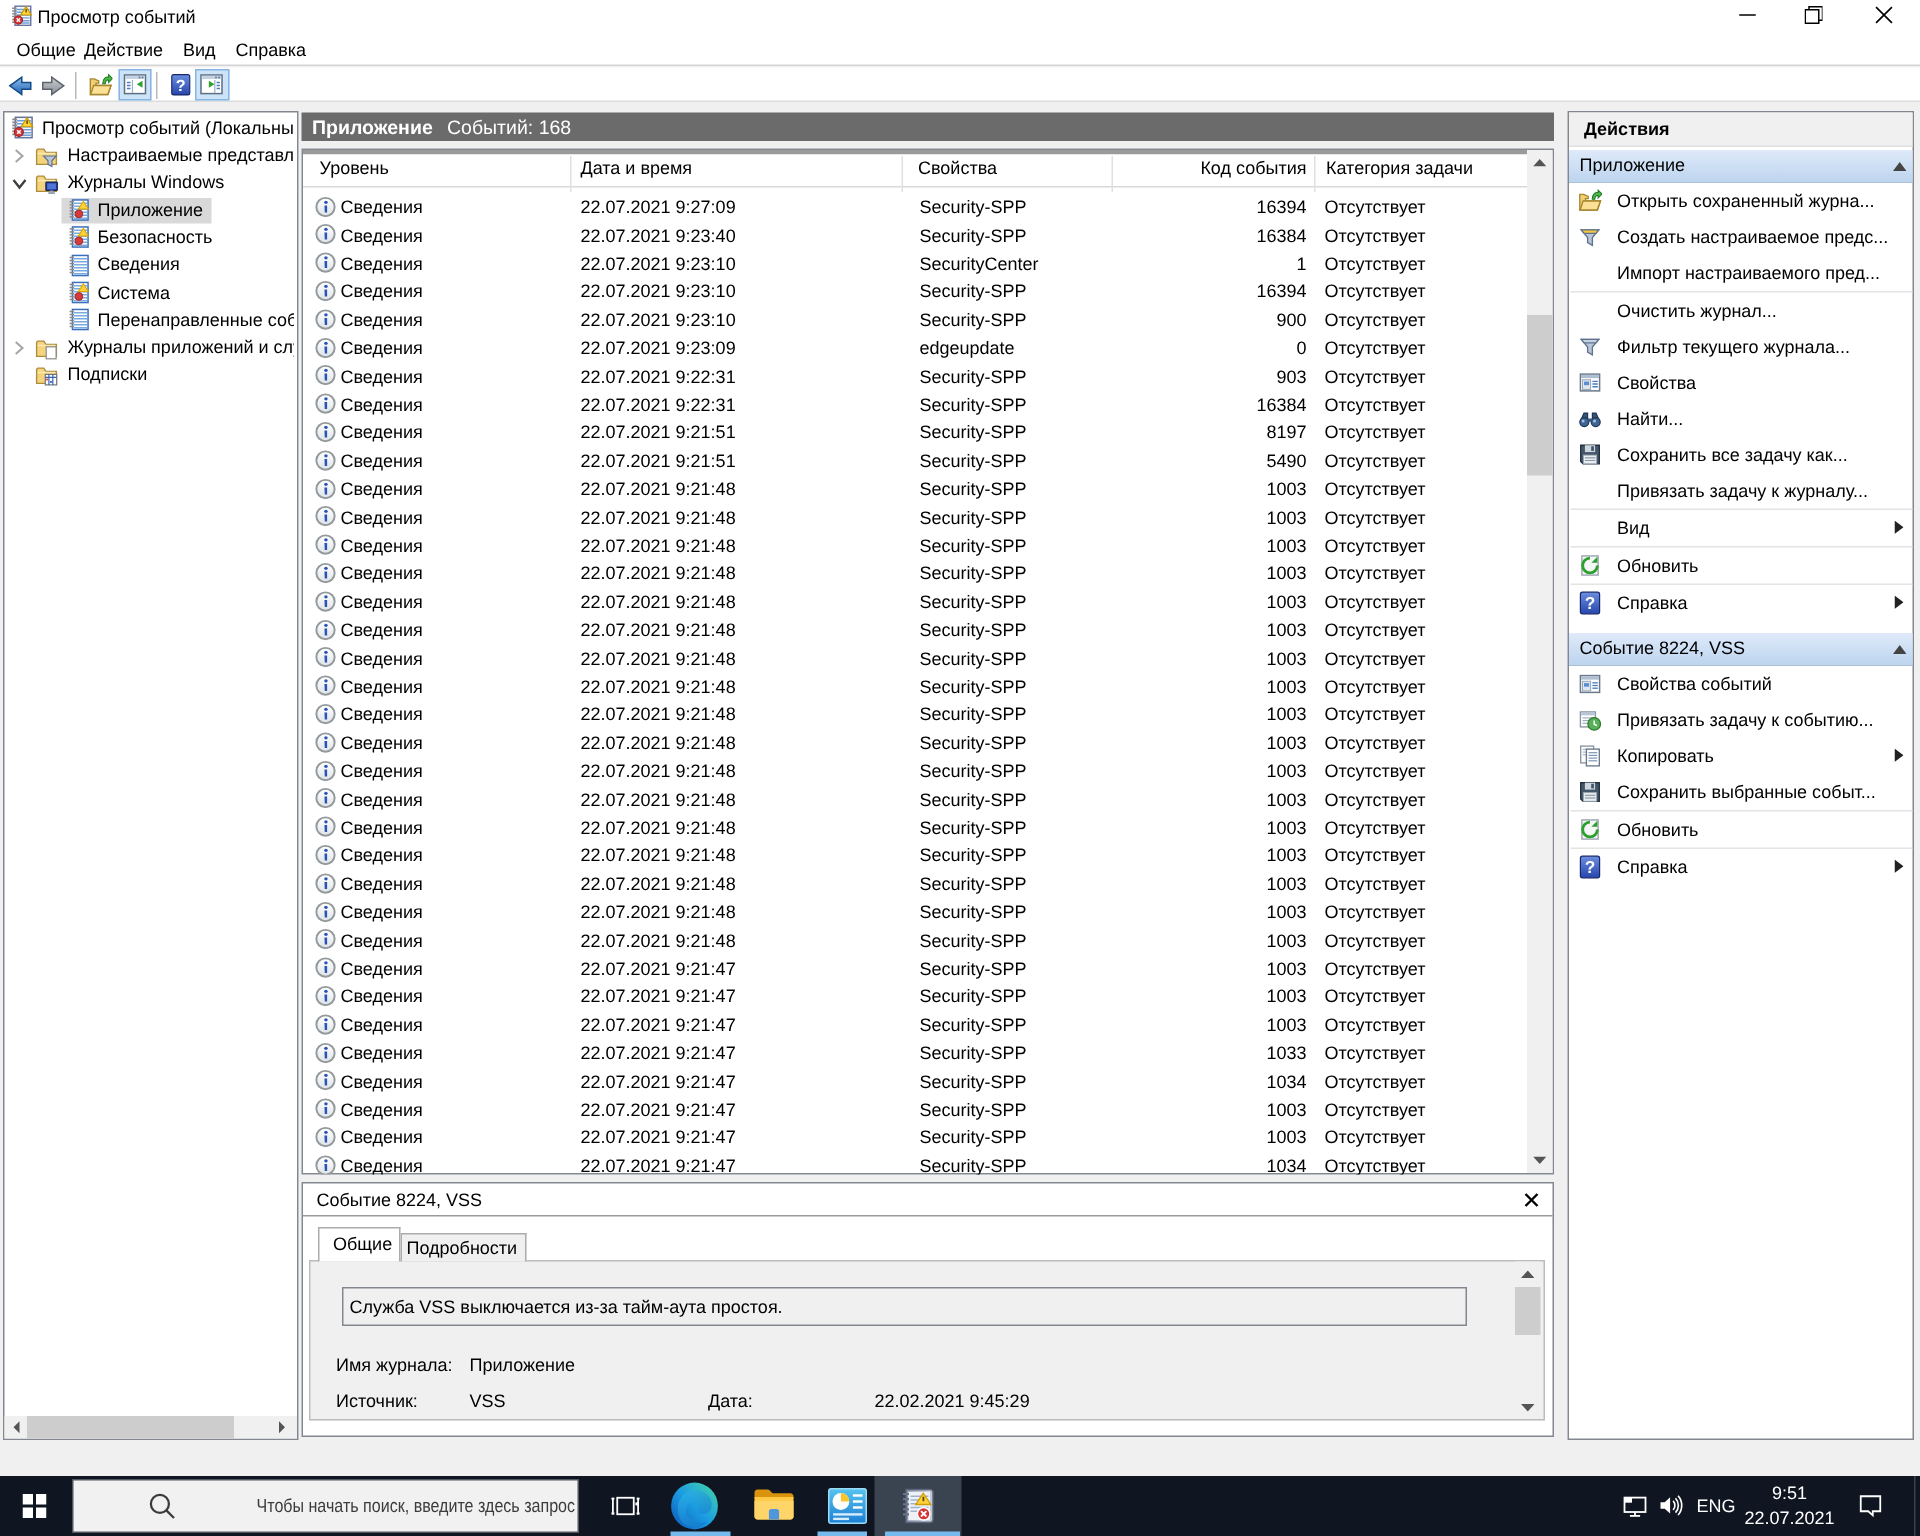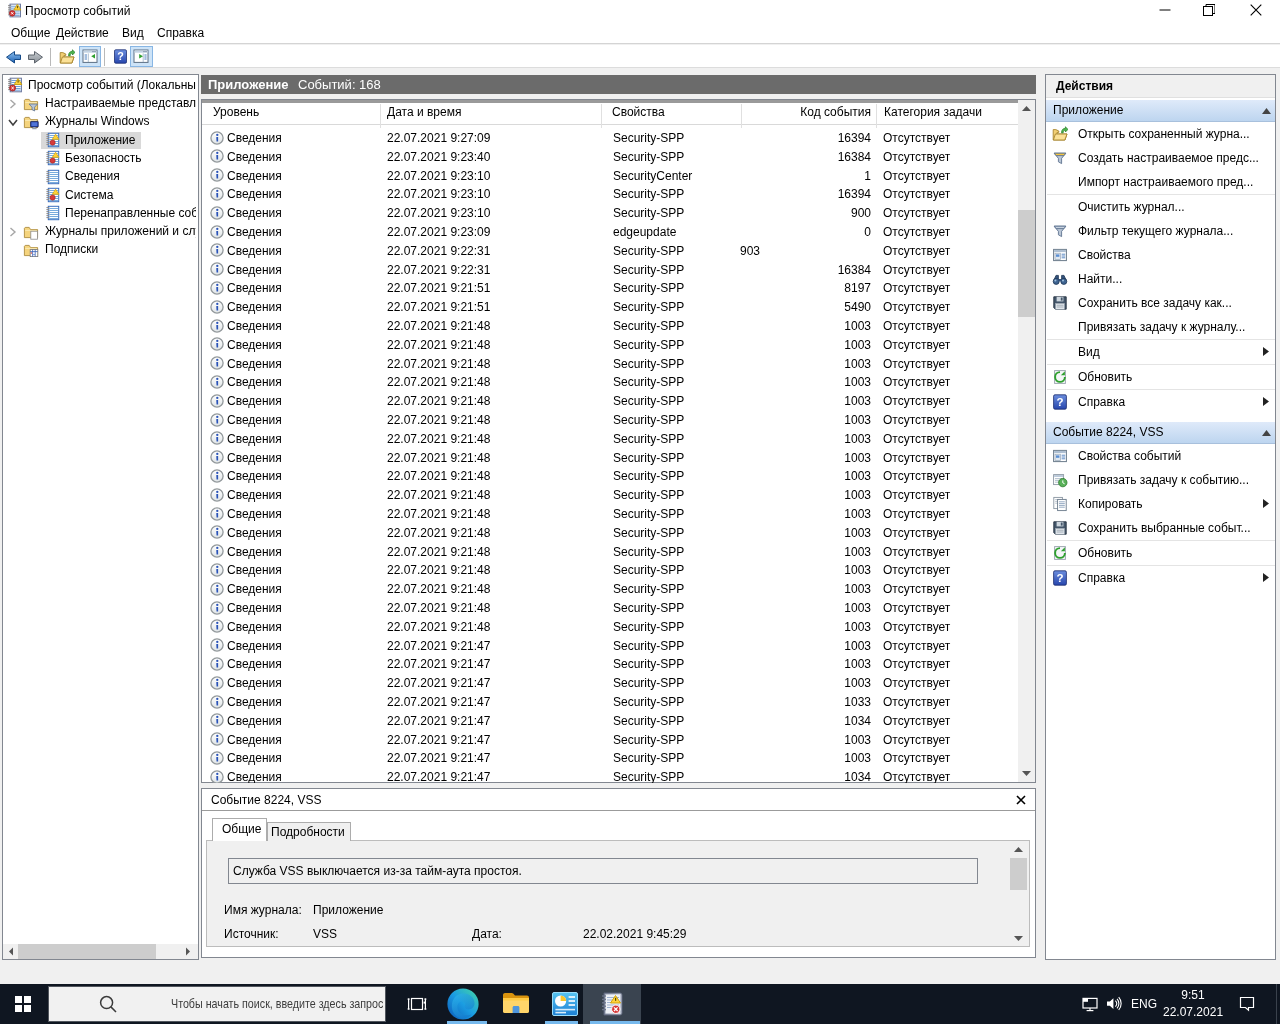--- a/index.html
+++ b/index.html
@@ -486,21 +486,21 @@
             </linearGradient>
           </defs>
 <circle cx="7" cy="7" r="6.1" fill="url(#gi)" stroke="#93999c" stroke-width="1.3"></circle>
 <circle cx="7.3" cy="3.9" r="1.15" fill="#2a53b8"></circle>
 <path d="M6.3 6 L8.1 6 L8.1 10.6 L6.5 10.6 Z" fill="#2a53b8"></path>
         </svg>
       </span>
       <span class="abs" style="left:25px;top:2.5px">Сведения</span>
       <span class="abs" style="left:185px;top:2.5px">22.07.2021 9:22:31</span>
       <span class="abs" style="left:411px;top:2.5px">Security-SPP</span>
-      <span class="abs" style="left:538px;top:2.5px;width:131px;text-align:left">903</span>
+      <span class="abs" style="left:538px;top:2.5px;width:131px;text-align:right">903</span>
       <span class="abs" style="left:681px;top:2.5px">Отсутствует</span>
     </div>
     <div class="abs" style="left:0;top:131.6px;width:816px;height:18.8px">
       <span class="icx" style="left:8px;top:2.2px">
         <svg width="14" height="14" viewBox="0 0 14 14">
 <defs>
             <linearGradient id="gi" x1="0" y1="0" x2="0" y2="1">
 <stop offset="0" stop-color="#ffffff"></stop>
               <stop offset="1" stop-color="#dfe4e6"></stop>
             </linearGradient>

